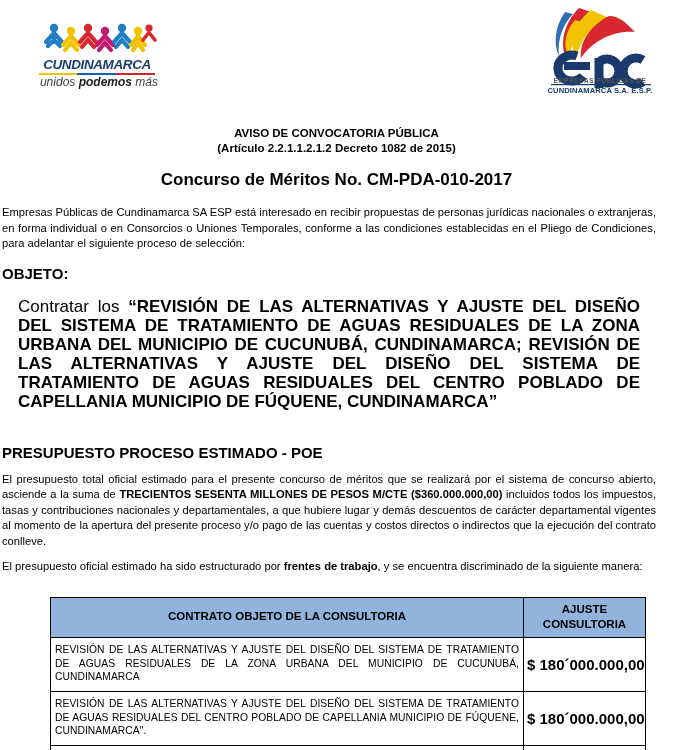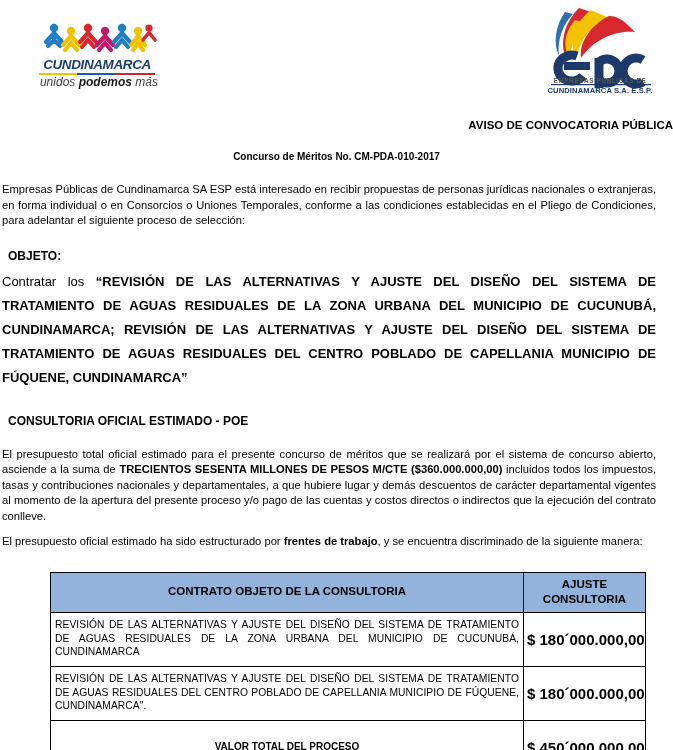--- a/index.html
+++ b/index.html
@@ -72,30 +72,30 @@
     position: absolute;
     right: 12px;
     top: 4px;
     width: 122px;
     height: 92px;
   }
   .logo-epc svg { display: block; }
 
   
   .doc-title {
-    text-align: right;
+    text-align: center;
     font-weight: bold;
     font-size: 11.5px;
     line-height: 15px;
-    margin-top: 18px;
+    margin-top: 26px;
   }
   .doc-subtitle {
     text-align: center;
     font-weight: bold;
-    font-size: 10px;
+    font-size: 17px;
     line-height: 15px;
     margin-top: 16px;
   }
 
   
   .content {
     padding: 0 17px 0 2px;
   }
   p.para {
     font-size: 11.2px;
@@ -104,30 +104,30 @@
     margin: 0;
   }
   .sp-18 { height: 18px; }
   .sp-14 { height: 14px; }
   .sp-12 { height: 12px; }
   .sp-10 { height: 10px; }
   .sp-22 { height: 22px; }
 
   .section-head {
     font-weight: bold;
-    font-size: 12px;
+    font-size: 15px;
     line-height: 15px;
-    margin: 6px;
+    margin: 0;
   }
 
   .objeto-body {
-    font-size: 13px;
-    line-height: 24px;
+    font-size: 17px;
+    line-height: 19px;
     text-align: justify;
-    margin: 0;
+    margin: 16px;
   }
   .objeto-body b {
     font-weight: bold;
   }
 
   
   .table-wrap {
     padding: 0 0 0 50px;
   }
   table.budget {
@@ -233,37 +233,38 @@
 
       <rect x="12" y="80" width="100" height="1.2" fill="#1b3a6b"></rect>
       <text x="61" y="79" font-family="Liberation Sans, sans-serif" font-size="6.4" font-weight="bold" fill="#555555" text-anchor="middle" letter-spacing="0.6">EMPRESAS PÚBLICAS DE</text>
       <text x="61" y="89" font-family="Liberation Sans, sans-serif" font-size="7.6" font-weight="bold" fill="#1b3a6b" text-anchor="middle" letter-spacing="0.1">CUNDINAMARCA S.A. E.S.P.</text>
     </svg>
   </div>
 </div>
 
 <div class="doc-title">
   <div>AVISO DE CONVOCATORIA PÚBLICA</div>
+  <div>(Artículo 2.2.1.1.2.1.2 Decreto 1082 de 2015)</div>
 </div>
 <div class="doc-subtitle">Concurso de Méritos No. CM-PDA-010-2017</div>
 
 <div class="content">
 
   <div class="sp-18"></div>
 
   <p class="para">Empresas Públicas de Cundinamarca SA ESP está interesado en recibir propuestas de personas jurídicas nacionales o extranjeras, en forma individual o en Consorcios o Uniones Temporales, conforme a las condiciones establecidas en el Pliego de Condiciones, para adelantar el siguiente proceso de selección:</p>
 
   <div class="sp-14"></div>
 
   <p class="section-head">OBJETO:</p>
   <p class="objeto-body"><span>Contratar los </span><b>“REVISIÓN DE LAS ALTERNATIVAS Y AJUSTE DEL DISEÑO DEL SISTEMA DE TRATAMIENTO DE AGUAS RESIDUALES DE LA ZONA URBANA DEL MUNICIPIO DE CUCUNUBÁ, CUNDINAMARCA; REVISIÓN DE LAS ALTERNATIVAS Y AJUSTE DEL DISEÑO DEL SISTEMA DE TRATAMIENTO DE AGUAS RESIDUALES DEL CENTRO POBLADO DE CAPELLANIA MUNICIPIO DE FÚQUENE, CUNDINAMARCA”</b></p>
 
   <div class="sp-18"></div>
 
-  <p class="section-head">CONSULTORIA OFICIAL ESTIMADO - POE</p>
+  <p class="section-head">PRESUPUESTO PROCESO ESTIMADO - POE</p>
 
   <div class="sp-12"></div>
 
   <p class="para"><span>El presupuesto total oficial estimado para el presente concurso de méritos que se realizará por el sistema de concurso abierto, asciende a la suma de </span><b>TRECIENTOS SESENTA MILLONES DE PESOS M/CTE ($360.000.000,00)</b><span> incluidos todos los impuestos, tasas y contribuciones nacionales y departamentales, a que hubiere lugar y demás descuentos de carácter departamental vigentes al momento de la apertura del presente proceso y/o pago de las cuentas y costos directos o indirectos que la ejecución del contrato conlleve.</span></p>
 
   <div class="sp-10"></div>
 
   <p class="para"><span>El presupuesto oficial estimado ha sido estructurado por </span><b>frentes de trabajo</b><span>, y se encuentra discriminado de la siguiente manera:</span></p>
 
   <div class="sp-22"></div>

